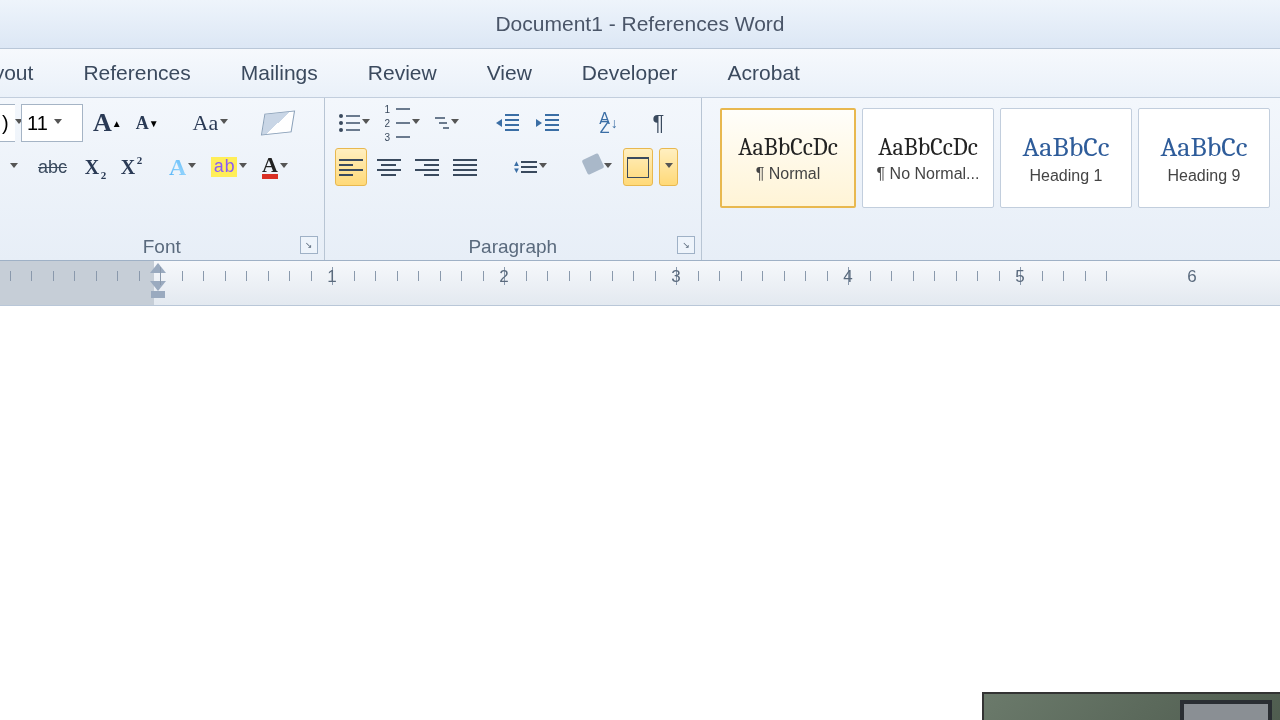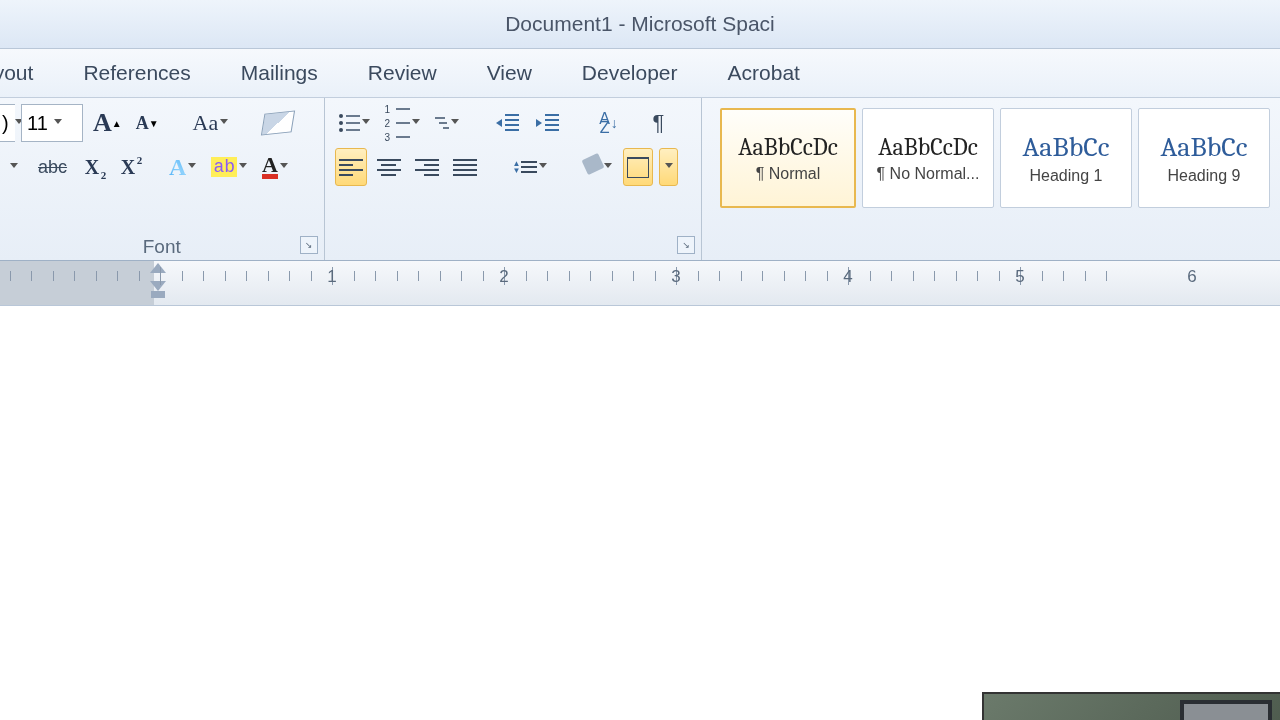--- a/index.html
+++ b/index.html
@@ -80,21 +80,21 @@
   
   .doc{position:relative;background:#fff;height:430px;padding-top:180px}
   .sel{border:1px solid #8fb6e0;background:#bcd4ec;color:#5a4a3a;padding:0 1px}
   .webcam{position:absolute;right:0;bottom:0;width:296px;height:222px;background:linear-gradient(135deg,#6b7a6b,#3e4a3e);border-top:2px solid #333;border-left:2px solid #333;overflow:hidden}
   .webcam .frame{position:absolute;right:8px;top:6px;width:84px;height:60px;background:#8a8f94;border:4px solid #2a2e33}
 </style>
 </head>
 <body>
 
 <div class="titlebar">
-  <span>Document1  -  Microsoft Spaci</span>
+  <span>Document1  -  References Word</span>
 </div>
 
 <div class="tabs">
   <span class="tab cut">ayout</span>
   <span class="tab">References</span>
   <span class="tab">Mailings</span>
   <span class="tab">Review</span>
   <span class="tab">View</span>
   <span class="tab">Developer</span>
   <span class="tab">Acrobat</span>
@@ -296,20 +296,21 @@
           </span>
           <span class="dd"></span>
         </div>
       <div class="ctl selected">
           <span class="border"></span>
         </div>
       <div class="ctl selected" style="min-width:18px">
           <span class="dd"></span>
         </div>
     </div>
+    <div class="group-label">Paragraph</div>
     <div class="launcher">↘</div>
   </div>
 
   <div class="group" style="flex:1;border-right:none">
     <div class="sgal" id="styles-gallery">
         <div class="sitem sel">
           <div class="prev">AaBbCcDc</div>
           <div class="nm">¶ Normal</div>
         </div>
         <div class="sitem">

